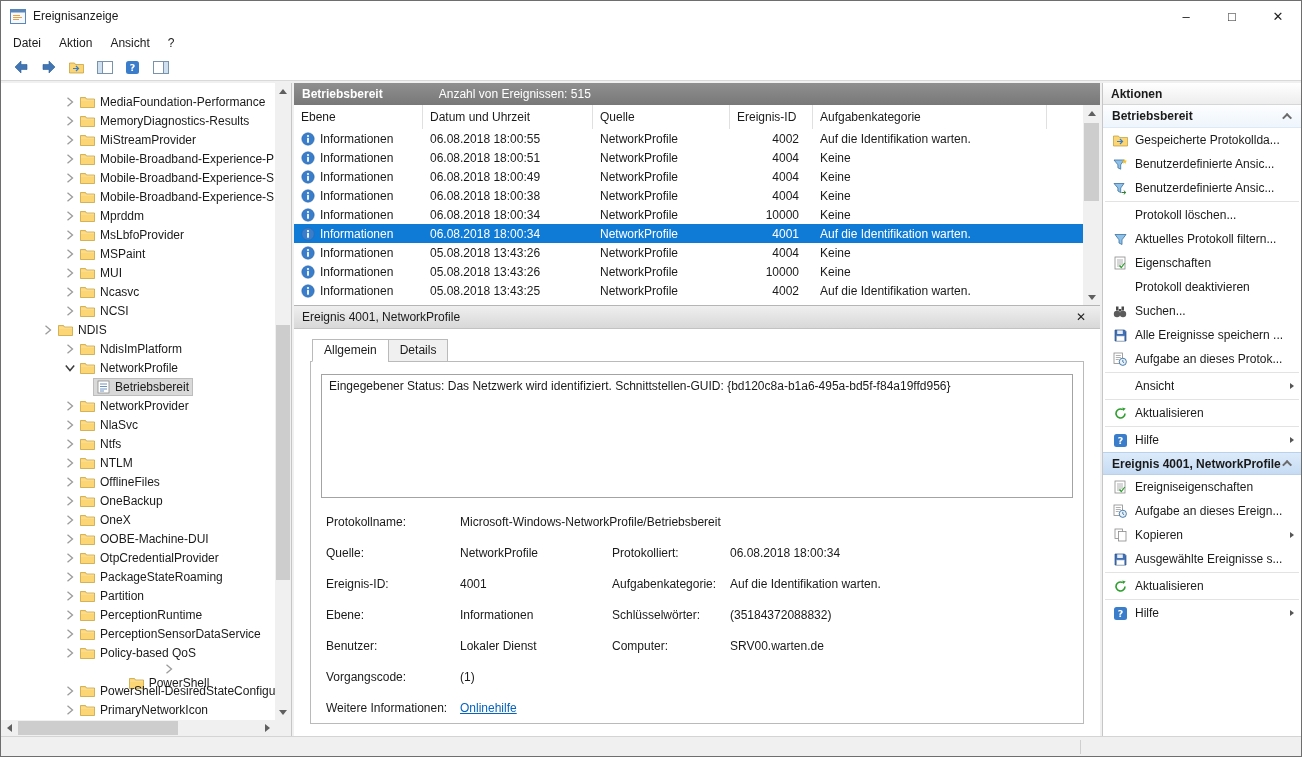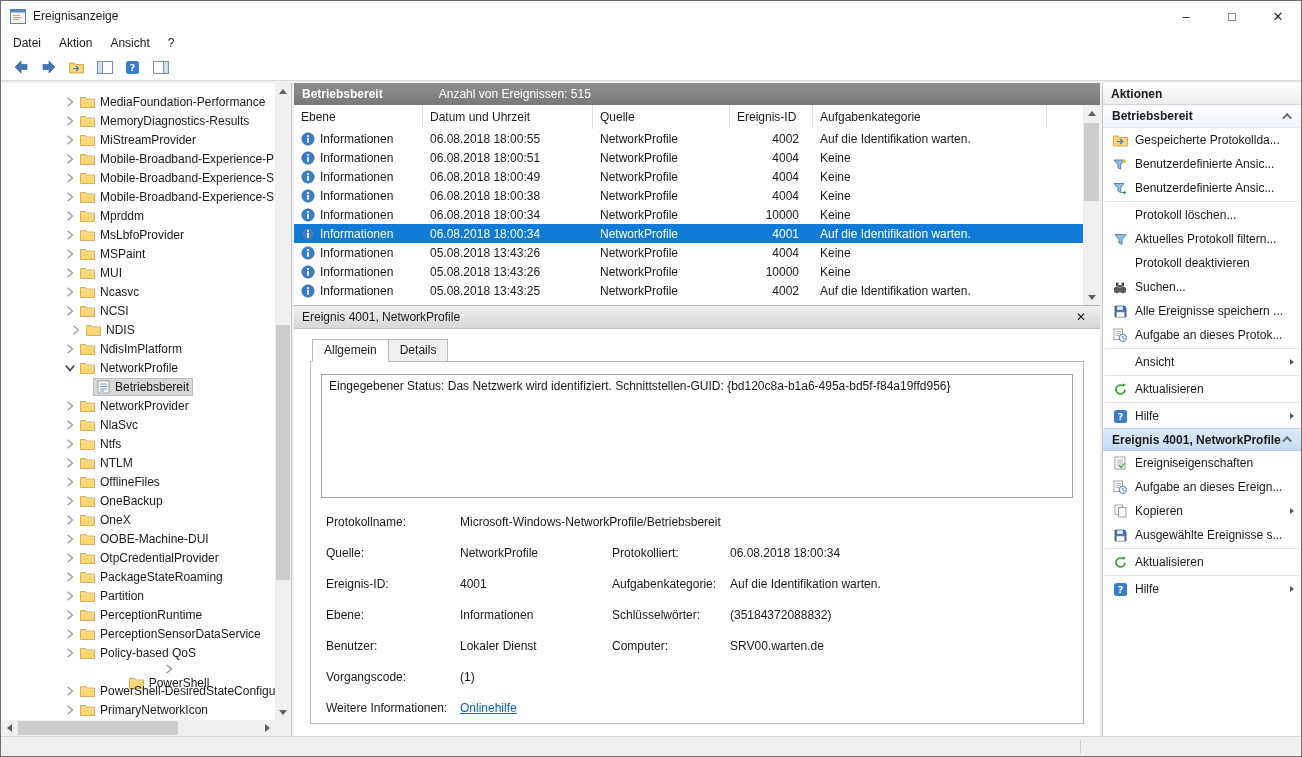--- a/index.html
+++ b/index.html
@@ -356,21 +356,21 @@
             <span class="tnode">
               <span class="ic">
                 <svg width="15" height="12" viewBox="0 0 15 12">
                   <path d="M.5 1.5h5l1 1.5h8v8.5H.5z" fill="#fcd575" stroke="#bf9a30" stroke-width=".7"></path>
                   <path d="M1 4h13" stroke="#fff" stroke-width=".6" opacity=".55"></path>
                 </svg>
               </span>
               <span class="tree-label">NCSI</span>
             </span>
           </div>
-          <div class="tree-row" style="padding-left: 68px;">
+          <div class="tree-row" style="padding-left: 40px;">
             <span class="tree-chev">
               <svg width="8" height="10" viewBox="0 0 8 10">
                 <path d="M1.5.8l5 4.2-5 4.2" fill="none" stroke="#9b9b9b" stroke-width="1.3"></path>
               </svg>
             </span>
             <span class="tnode">
               <span class="ic">
                 <svg width="15" height="12" viewBox="0 0 15 12">
                   <path d="M.5 1.5h5l1 1.5h8v8.5H.5z" fill="#fcd575" stroke="#bf9a30" stroke-width=".7"></path>
                   <path d="M1 4h13" stroke="#fff" stroke-width=".6" opacity=".55"></path>
@@ -977,20 +977,30 @@
           <div class="act-item">
             <span class="act-icon">
               <svg width="13" height="13" viewBox="0 0 13 13">
                 <path d="M1 1.5h11L8 6.8v4.7L5 10V6.8z" fill="#8fc0e8" stroke="#39719f" stroke-width=".8"></path>
               </svg>
             </span>
             <span class="act-label">Aktuelles Protokoll filtern...</span>
           </div>
           <div class="act-item">
             <span class="act-icon">
+              <svg width="12" height="14" viewBox="0 0 12 14">
+                <rect x="1" y="1" width="10" height="12" fill="#fff" stroke="#8a8a8a" stroke-width=".8"></rect>
+                <path d="M3 4h6M3 6h6M3 8h6M3 10h4" stroke="#9c9c9c" stroke-width=".8"></path>
+                <path d="M5.5 9.5l1.8 2 3.5-4.5" stroke="#2f9e2f" stroke-width="1.2" fill="none"></path>
+              </svg>
+            </span>
+            <span class="act-label">Eigenschaften</span>
+          </div>
+          <div class="act-item">
+            <span class="act-icon">
               <svg width="13" height="13" viewBox="0 0 13 13"></svg>
             </span>
             <span class="act-label">Protokoll deaktivieren</span>
           </div>
           <div class="act-item">
             <span class="act-icon">
               <svg width="14" height="13" viewBox="0 0 14 13">
                 <path d="M3 1.5h2.5v4H3zM8.5 1.5H11v4H8.5z" fill="#4a4a4a"></path>
                 <circle cx="4" cy="9" r="3.2" fill="#5b5b5b"></circle>
                 <circle cx="10" cy="9" r="3.2" fill="#5b5b5b"></circle>

